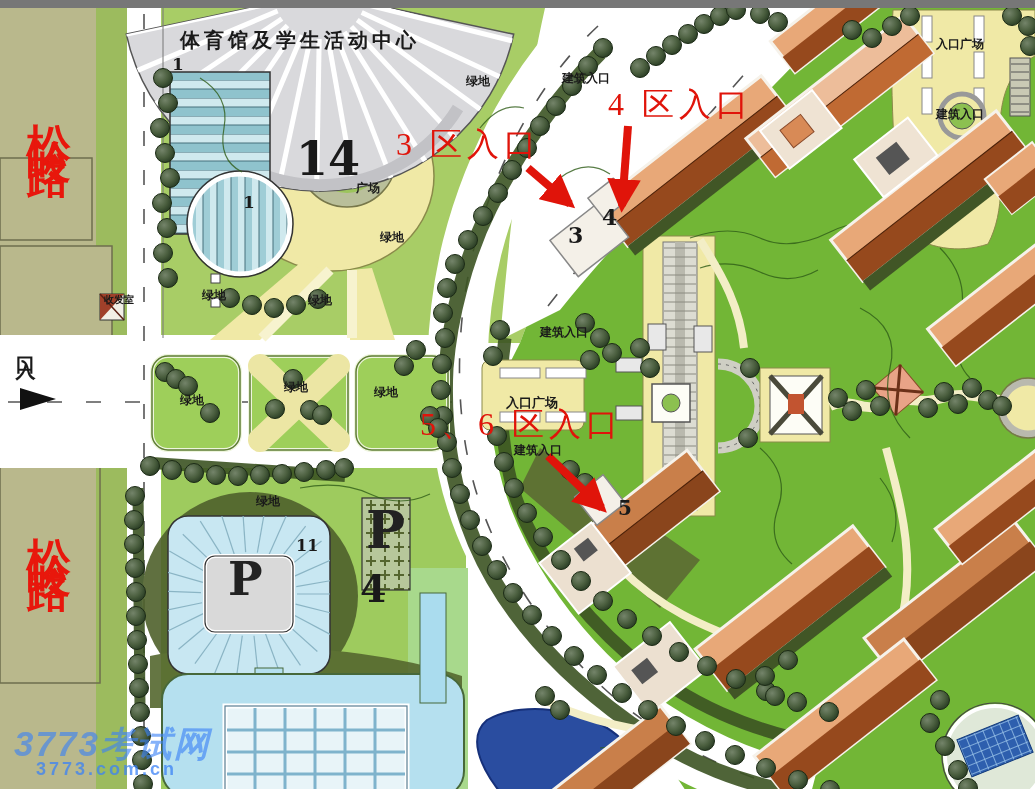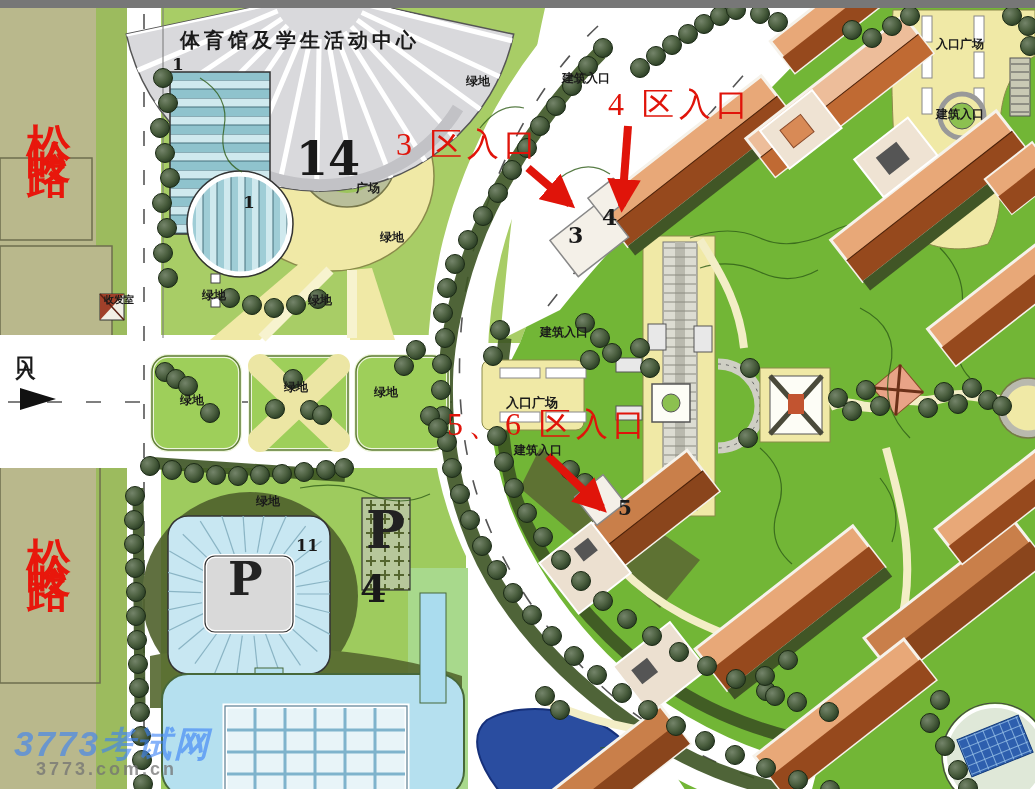--- a/index.html
+++ b/index.html
@@ -8,21 +8,21 @@
   .stage svg{position:absolute;left:0;top:0;}
   .lbl{position:absolute;white-space:nowrap;color:#1a1a1a;line-height:1;}
   .vert{writing-mode:vertical-rl;text-orientation:upright;}
   .roadname{font-size:44px;font-weight:bold;color:#e8170c;letter-spacing:16px;
             font-family:"Liberation Serif","DejaVu Serif",serif;}
   .zone{font-size:32px;font-weight:normal;color:#e0140a;letter-spacing:5px;
         font-family:"Liberation Serif","DejaVu Serif",serif;}
   .small{font-size:12px;font-weight:bold;text-align:right;}
   .num{font-family:"DejaVu Serif","Liberation Serif",serif;font-weight:bold;}
   .wm1{font-size:35px;font-weight:bold;font-style:italic;color:#3b82f6;opacity:.62;letter-spacing:2px;}
-  .wm2{font-size:18px;font-weight:bold;color:#737373;opacity:.75;letter-spacing:3px;}
+  .wm2{font-size:18px;font-weight:bold;color:#3b82f6;opacity:.75;letter-spacing:3px;}
 </style>
 </head>
 <body>
 
 <div class="stage">
 <svg width="1035" height="789" viewBox="0 0 1035 789">
   <defs>
     <pattern id="stripesH" width="24" height="18" patternUnits="userSpaceOnUse">
       <rect width="24" height="9" fill="#cfe9ee"></rect>
           <rect y="9" width="24" height="9" fill="#8fc3cd"></rect>
@@ -607,17 +607,17 @@
   <div class="lbl num" style="left:568px;top:216px;font-size:22px;">3</div>
   <div class="lbl num" style="left:602px;top:198px;font-size:22px;">4</div>
   <div class="lbl num" style="left:618px;top:490px;font-size:20px;">5</div>
   <div class="lbl num" style="left:296px;top:530px;font-size:16px;">11</div>
   <div class="lbl num" style="left:228px;top:548px;font-size:46px;color:#222;">P</div>
   <div class="lbl num" style="left:366px;top:496px;font-size:52px;color:#222;">P</div>
   <div class="lbl num" style="left:360px;top:562px;font-size:38px;">4</div>
 
   <div class="lbl zone" style="left:396px;top:120px;">3 区入口</div>
   <div class="lbl zone" style="left:608px;top:80px;">4 区入口</div>
-  <div class="lbl zone" style="left:447px;top:400px;">5、6 区入口</div>
+  <div class="lbl zone" style="left:420px;top:400px;">5、6 区入口</div>
 
   <div class="lbl wm1" style="left:14px;top:718px;">3773考试网</div>
   <div class="lbl wm2" style="left:36px;top:752px;">3773.com.cn</div>
 </div>
 
 </body></html>

